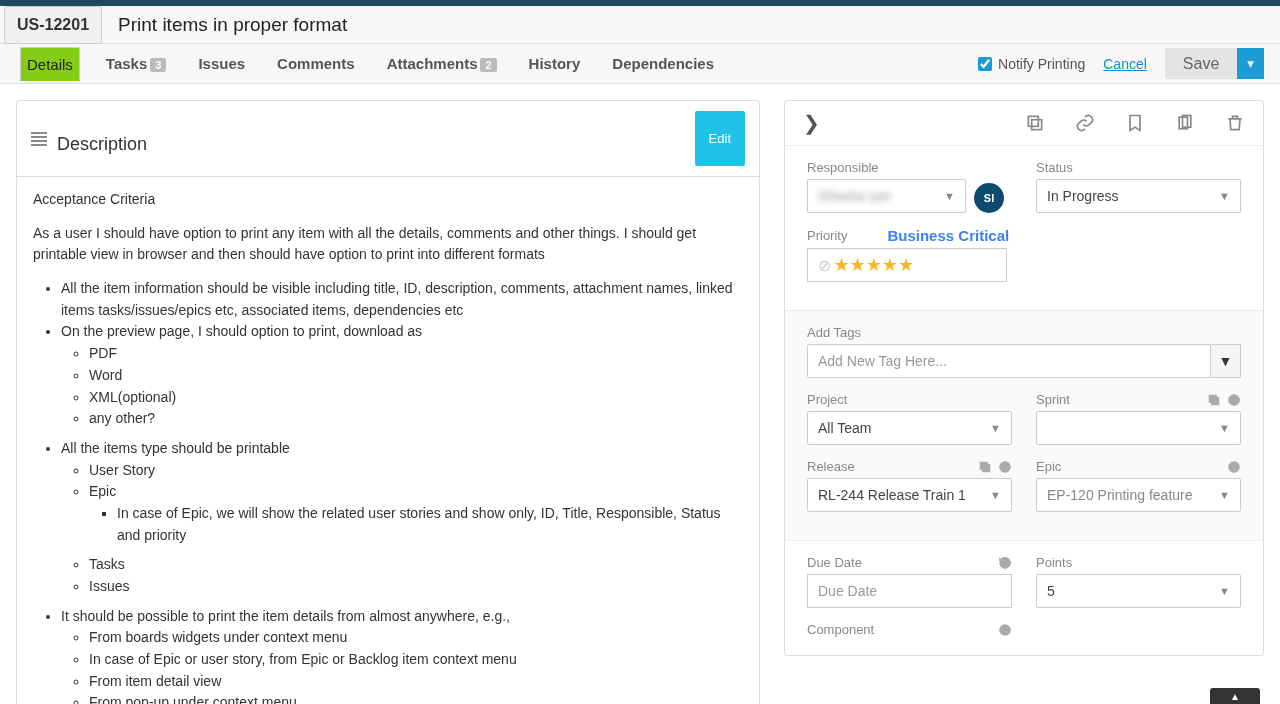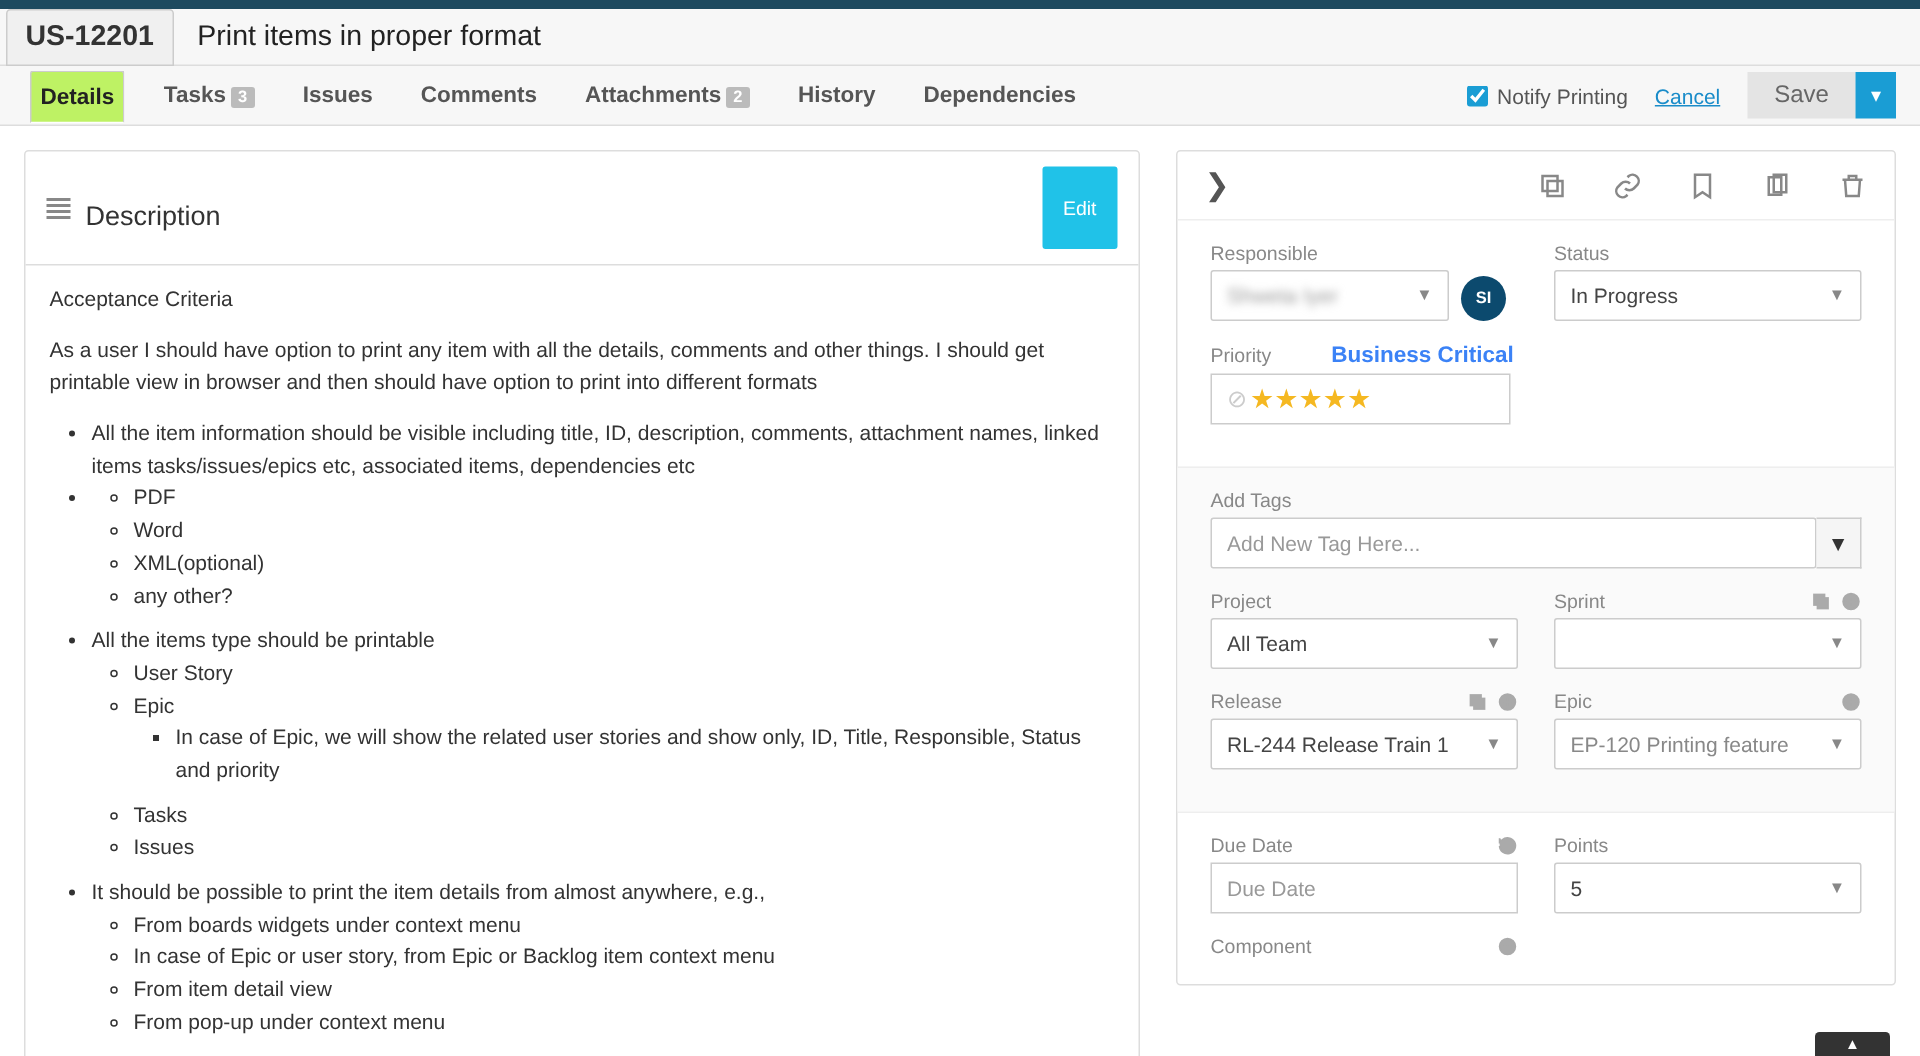--- a/index.html
+++ b/index.html
@@ -1,24 +1,24 @@
 <!DOCTYPE html>
 <html><head>
 <meta charset="utf-8">
 <style>
 * { box-sizing: border-box; margin: 0; padding: 0; font-family: Arial, Helvetica, sans-serif; }
 body { background: #ffffff; font-size: 14px; color: #333; }
 .topbar { background: #1e4a5f; height: 6px; }
 .header-area { background: #f7f7f7; border-bottom: 1px solid #ddd; display: flex; align-items: center; padding: 0; height: 38px; }
-.id-pill { border: 1px solid #ccc; padding: 6px 12px; font-weight: bold; font-size: 19px; background: #f0f0f0; margin-left: 4px; border-radius: 3px 3px 0 0; height: 38px; display:flex;align-items:center;}
+.id-pill { border: 1px solid #ccc; padding: 6px 12px; font-weight: bold; font-size: 16px; background: #f0f0f0; margin-left: 4px; border-radius: 3px 3px 0 0; height: 38px; display:flex;align-items:center;}
 .title-text { font-size: 19px; margin-left: 16px; color: #222; }
 .tabbar { display: flex; align-items: center; padding: 0 16px 0 20px; border-bottom: 1px solid #ddd; height: 40px; background:#f7f7f7;}
 .tabs { display: flex; gap: 20px; align-items:center;}
 .tab { color: #555; font-size: 15px; padding: 8px 6px; cursor:pointer;font-weight:bold;}
-.tab.active { font-weight: bold; color: #222; border:1px solid #ccc; border-bottom:1px solid #fff; background:#bef264; margin-bottom:-1px; border-radius:2px 2px 0 0;}
+.tab.active { font-weight: normal; color: #222; border:1px solid #ccc; border-bottom:1px solid #fff; background:#84cc16; margin-bottom:-1px; border-radius:2px 2px 0 0;}
 .tab-badge { background:#bbb; color:#fff; border-radius:2px; padding:1px 5px; font-size:11px; margin-left:3px;}
 .right-actions { margin-left:auto; display:flex; align-items:center; gap:18px;}
 .notify { display:flex; align-items:center; gap:6px; font-size:14px; color:#555;}
 .cancel-link { color:#1a8cc9; text-decoration:underline; cursor:pointer;}
 .save-btn { background:#e4e4e4; color:#666; padding:6px 18px; font-size:16px; border:none; cursor:pointer;}
 .save-drop { background:#1a9dd4; color:#fff; padding:8px 10px; border:none; cursor:pointer;}
 .content { display:flex; padding:16px; gap:24px; align-items:flex-start;}
 .left-panel { flex:1; border:1px solid #ddd; border-radius:3px;}
 .desc-header { display:flex; align-items:center; justify-content:space-between; padding:10px 14px; border-bottom:1px solid #ddd;}
 .desc-header-left { display:flex; align-items:center; gap:10px;}
@@ -105,21 +105,21 @@
           </div>
         <div class="desc-title">Description</div>
       </div>
       <button class="edit-btn">Edit</button>
     </div>
     <div class="desc-body">
       <p>Acceptance Criteria</p>
       <p>As a user I should have option to print any item with all the details, comments and other things. I should get printable view in browser and then should have option to print into different formats</p>
       <ul>
         <li>All the item information should be visible including title, ID, description, comments, attachment names, linked items tasks/issues/epics etc, associated items, dependencies etc</li>
-        <li>
+        <li><span>On the preview page, I should option to print, download as</span>
           <ul>
             <li>PDF</li>
             <li>Word</li>
             <li>XML(optional)</li>
             <li>any other?</li>
           </ul>
         </li>
         <li><span>All the items type should be printable</span>
           <ul>
             <li>User Story</li>

